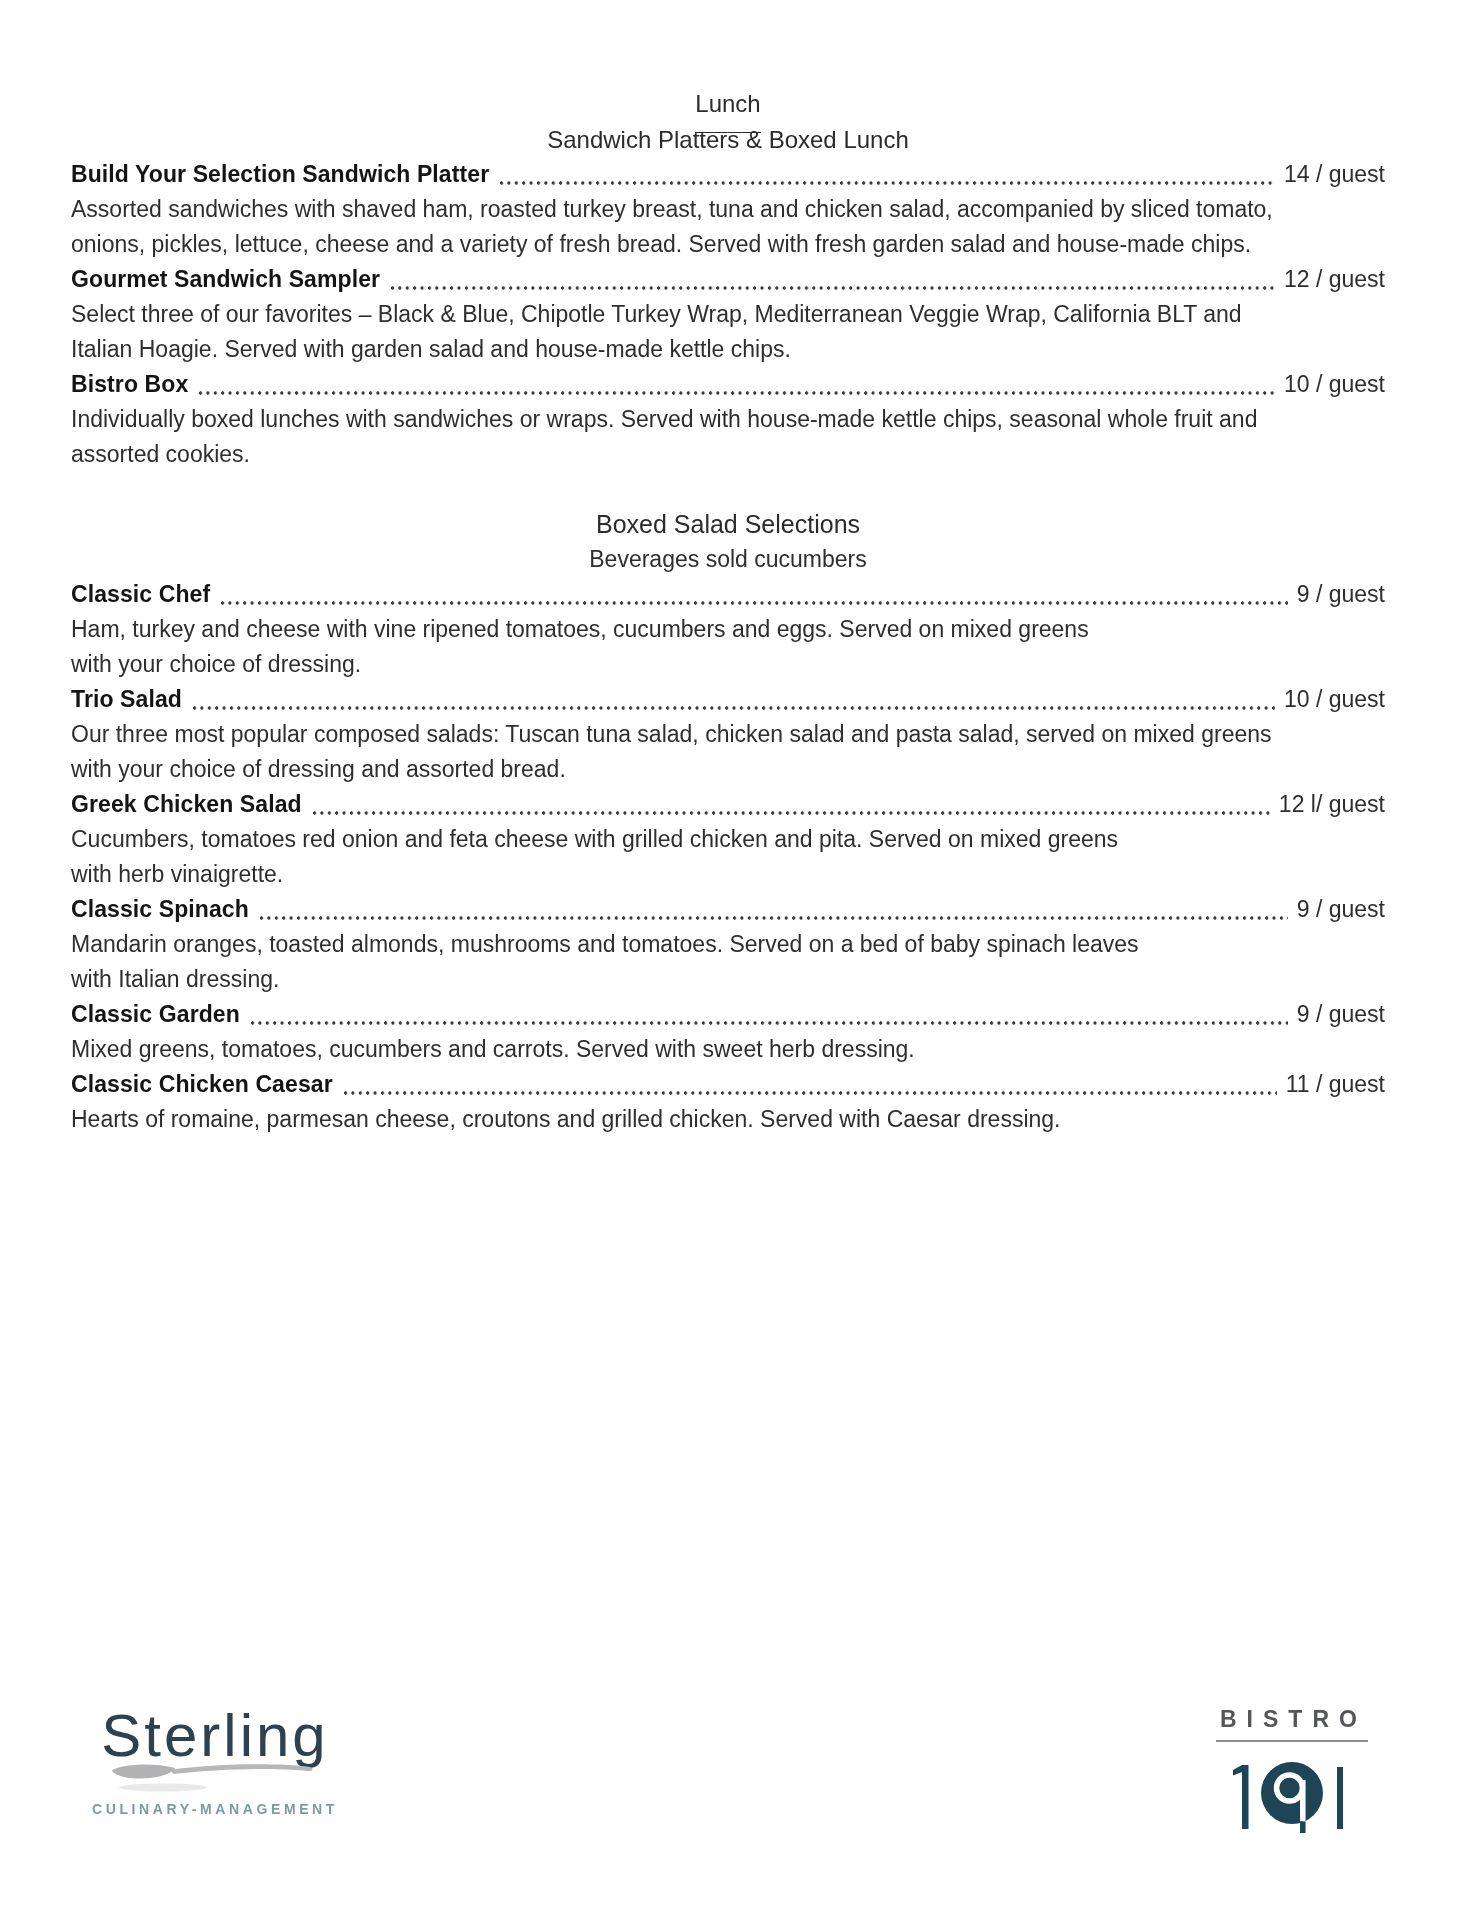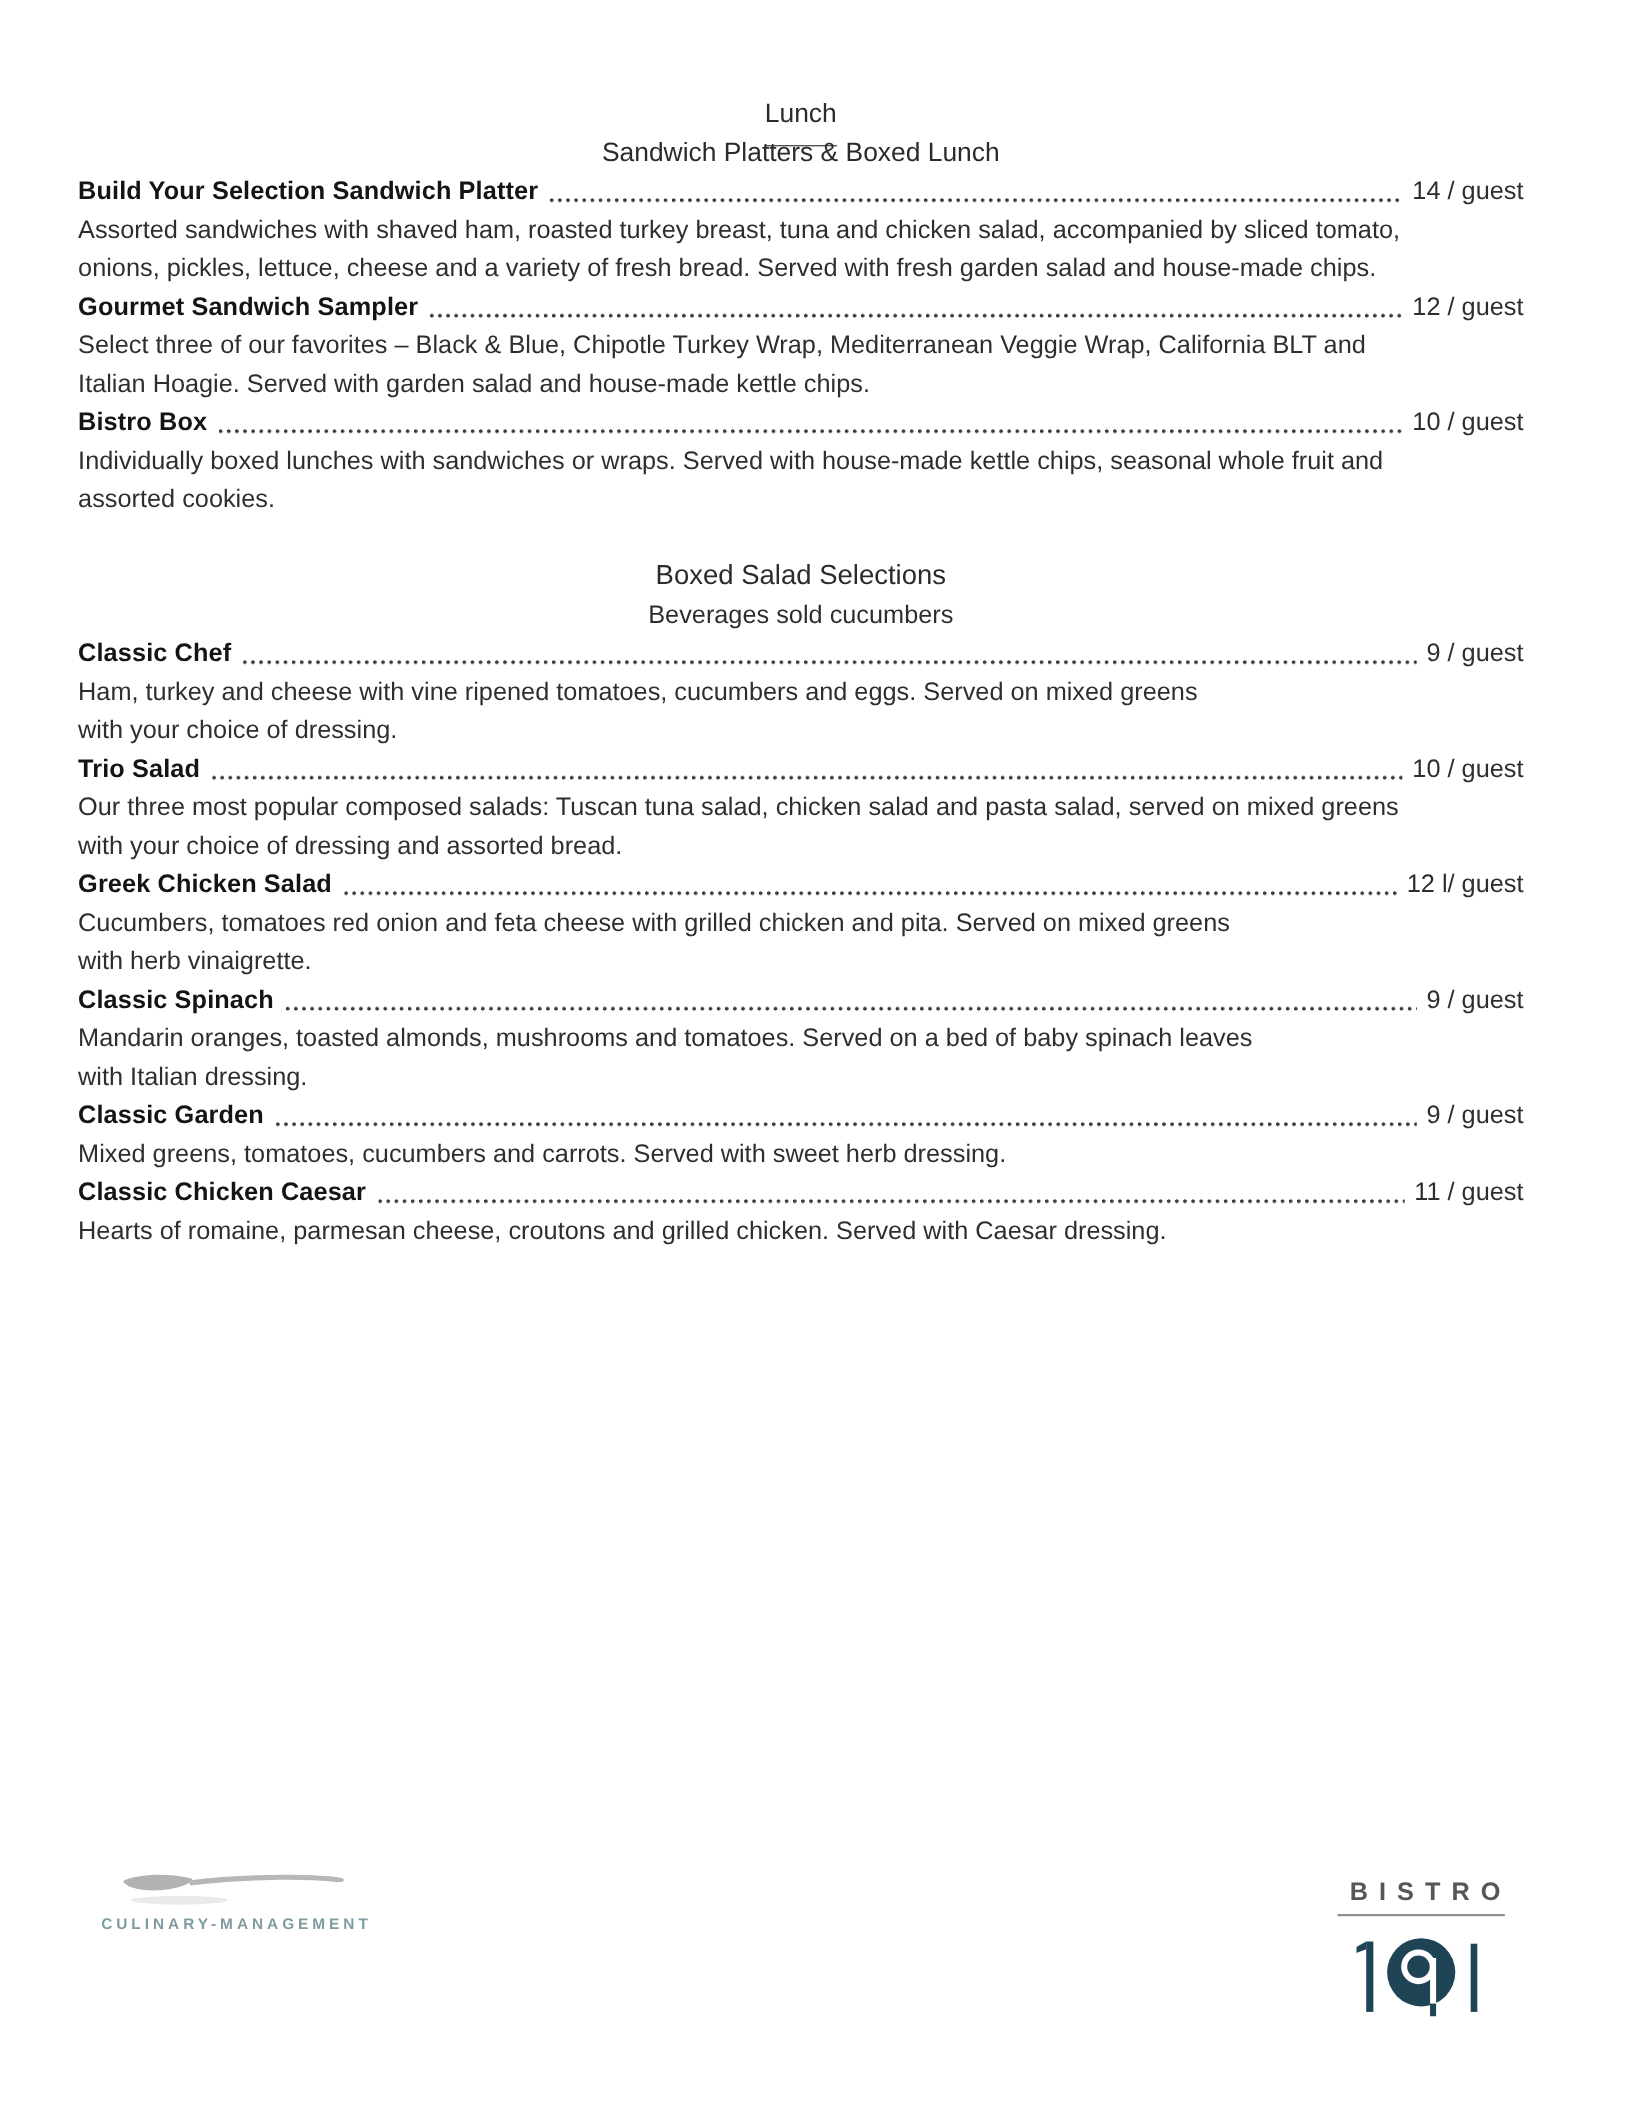--- a/index.html
+++ b/index.html
@@ -98,21 +98,21 @@
     letter-spacing: 3.6px;
     color: #7d9ba1;
   }
 
   
   .bistro {
     position: absolute;
     left: 1210px;
     top: 1705px;
     width: 164px;
-    text-align: right;
+    text-align: left;
   }
   .bistro-name {
     display: block;
     font-size: 23px;
     line-height: 28px;
     font-weight: 600;
     letter-spacing: 10px;
     text-indent: 10px;
     color: #55565a;
   }
@@ -211,20 +211,21 @@
     <div class="line item-row">
       <span class="item-name">Classic Chicken Caesar</span>
       <span class="leader"></span>
       <span class="item-price">11 / guest</span>
     </div>
     <div class="line item-desc">Hearts of romaine, parmesan cheese, croutons and grilled chicken. Served with Caesar dressing.</div>
 
   </div>
 
   <div class="sterling">
+    <span class="sterling-word">Sterling</span>
     <svg class="sterling-spoon" width="208" height="30" viewBox="0 0 208 30">
       <ellipse cx="52" cy="25.5" rx="44" ry="4" fill="#d7d7d7" opacity="0.55"></ellipse>
       <path d="M1 8 C12 2 42 0 64 6 C60 15 30 19 13 15 C5 13 1 10 1 8 Z" fill="#b2b2b4"></path>
       <path d="M60 7.5 C112 1.5 162 1 196 4.5 C200 5 202 6 201.5 7.5 C201 9 198 9.2 195 8.8 C160 5.5 112 6.5 62 12 Z" fill="#b7b7b9"></path>
     </svg>
     <span class="sterling-tagline">CULINARY-MANAGEMENT</span>
   </div>
 
   <div class="bistro">
     <span class="bistro-name">BISTRO</span>

